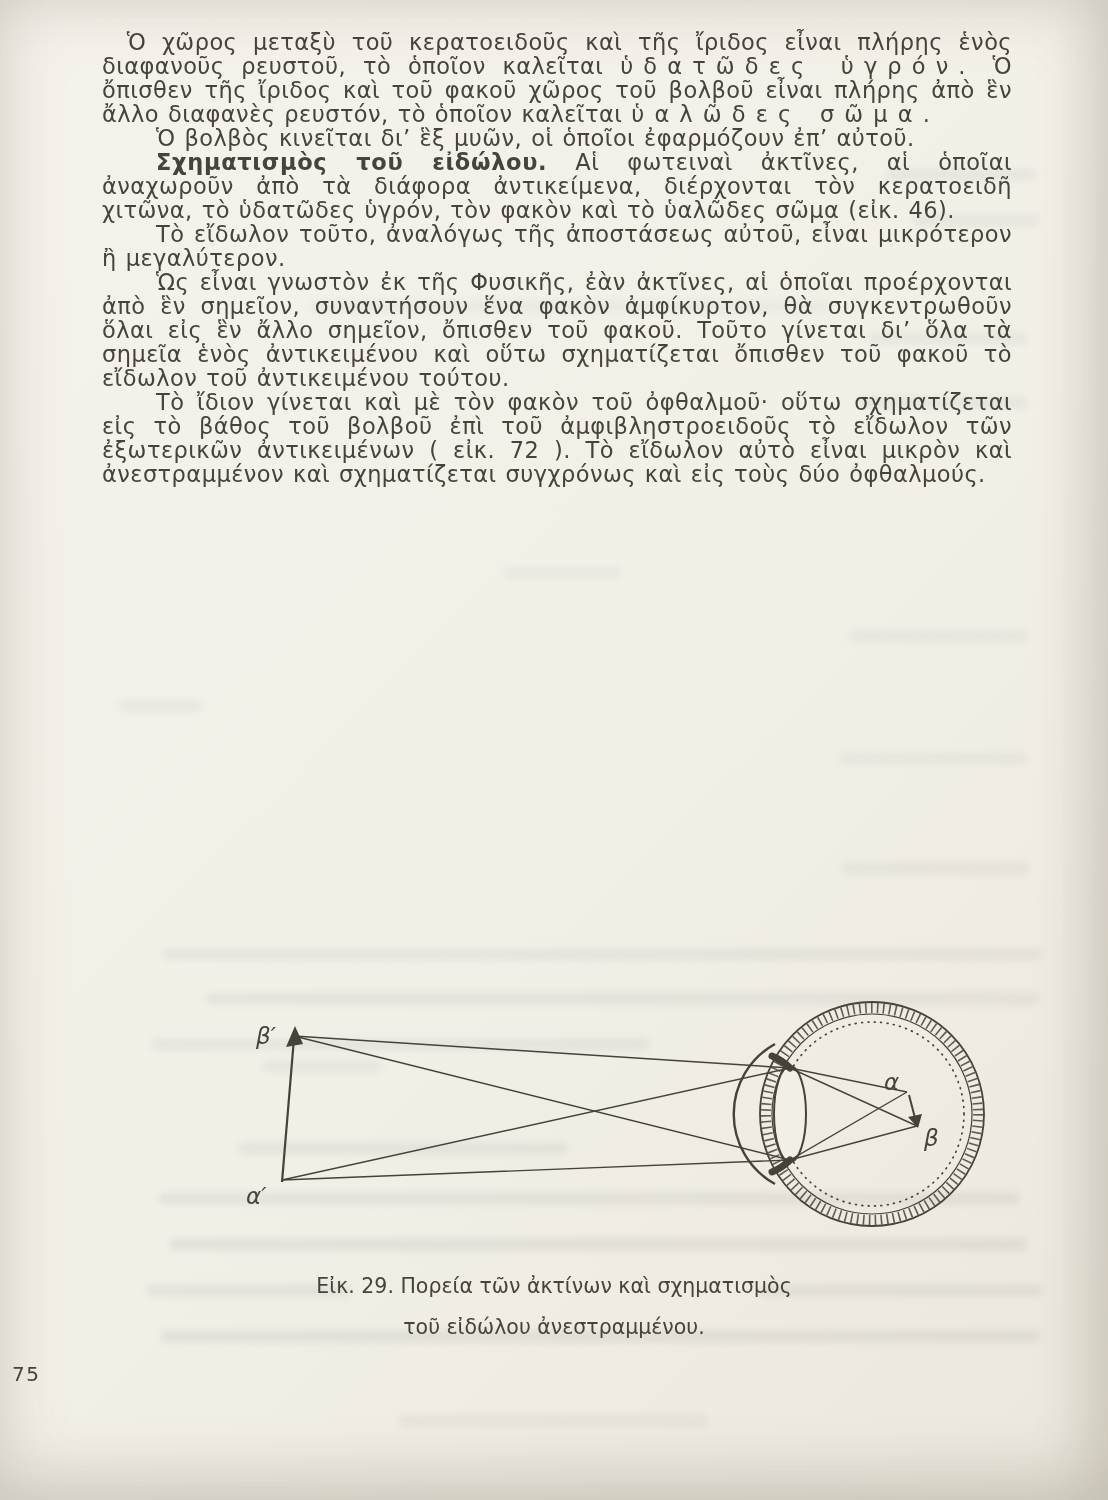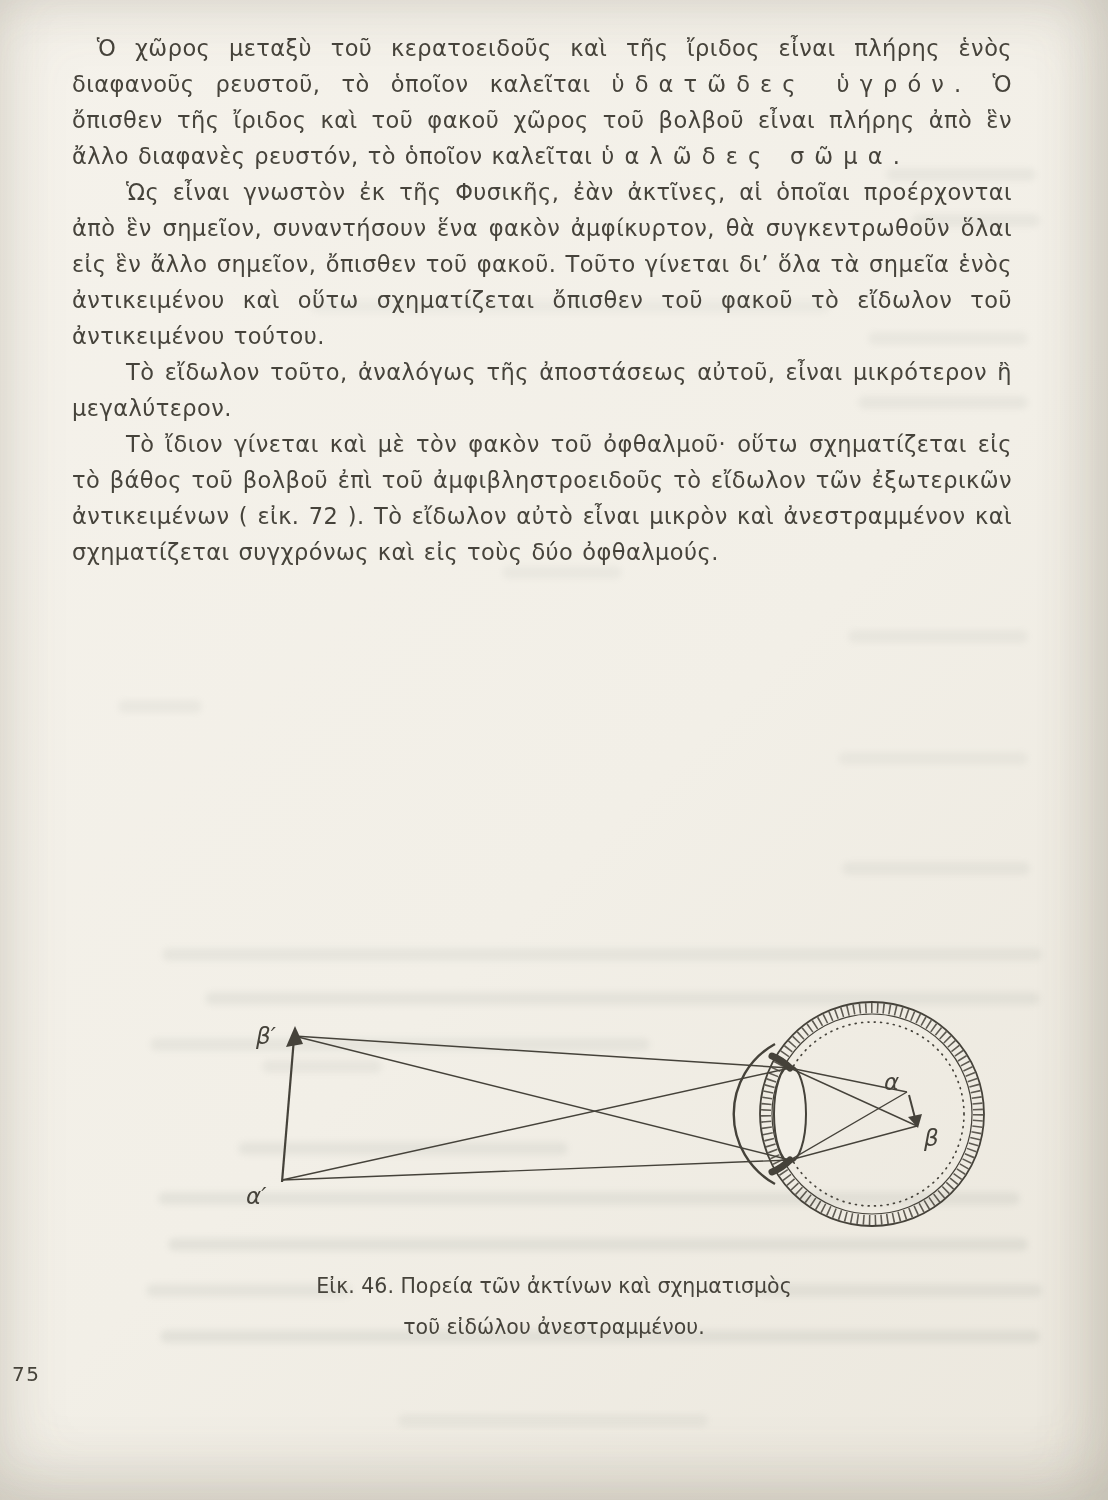--- a/index.html
+++ b/index.html
@@ -13,24 +13,24 @@
     overflow:hidden;
   }
   .page::after{
     content:""; position:absolute; inset:0; pointer-events:none; z-index:5;
     box-shadow: inset 0 0 70px rgba(110,100,80,.15),
                 inset -28px 0 50px rgba(110,100,80,.10),
                 inset 0 -35px 55px rgba(110,100,80,.10);
   }
   .text-block{
     position:relative; z-index:2;
-    padding:30px 96px 0 72px;
+    padding:30px 96px 0 102px;
     text-align:justify;
     font-size:22.5px;
-    line-height:36px;
+    line-height:24px;
     letter-spacing:.02em;
     word-spacing:.06em;
   }
   .text-block p{ text-indent:2.4em; }
   .text-block p.first{ text-indent:1.1em; }
   .sperr{ letter-spacing:.45em; }
   .lead-bold{ font-weight:bold; letter-spacing:.03em; }
   .figure-block{ position:absolute; top:992px; left:0; width:100%; z-index:2; }
   .figure-block svg{ display:block; margin-left:212px; }
   .figure-caption{ margin-top:24px; text-align:center; font-size:20.5px; line-height:41px; }
@@ -49,24 +49,31 @@
 <div class="page" id="page">
 
   <main class="text-block">
     <p class="first">
       <span>Ὁ χῶρος μεταξὺ τοῦ κερατοειδοῦς καὶ τῆς ἴριδος εἶναι πλήρης ἑνὸς διαφανοῦς ρευστοῦ, τὸ ὁποῖον καλεῖται</span>
       <span class="sperr">ὑδατῶδες ὑγρόν.</span>
       <span>Ὁ ὄπισθεν τῆς ἴριδος καὶ τοῦ φακοῦ χῶρος τοῦ βολβοῦ εἶναι πλήρης ἀπὸ ἓν ἄλλο διαφανὲς ρευστόν, τὸ ὁποῖον καλεῖται</span>
       <span class="sperr">ὑαλῶδες σῶμα.</span>
     </p>
     <p>
-      <span>Ὡς εἶναι γνωστὸν ἐκ τῆς Φυσικῆς, ἐὰν ἀκτῖνες, αἱ ὁποῖαι προέρχονται ἀπὸ ἓν σημεῖον, συναντήσουν ἕνα φακὸν ἀμφίκυρτον, θὰ συγκεντρωθοῦν ὅλαι εἰς ἓν ἄλλο σημεῖον, ὄπισθεν τοῦ φακοῦ. Τοῦτο γίνεται δι’ ὅλα τὰ σημεῖα ἑνὸς ἀντικειμένου καὶ οὕτω σχηματίζεται ὄπισθεν τοῦ φακοῦ τὸ εἴδωλον τοῦ ἀντικειμένου τούτου.</span>
+      <span>Ὁ βολβὸς κινεῖται δι’ ἓξ μυῶν, οἱ ὁποῖοι ἐφαρμόζουν ἐπ’ αὐτοῦ.</span>
+    </p>
+    <p>
+      <span class="lead-bold">Σχηματισμὸς τοῦ εἰδώλου.</span>
+      <span>Αἱ φωτειναὶ ἀκτῖνες, αἱ ὁποῖαι ἀναχωροῦν ἀπὸ τὰ διάφορα ἀντικείμενα, διέρχονται τὸν κερατοειδῆ χιτῶνα, τὸ ὑδατῶδες ὑγρόν, τὸν φακὸν καὶ τὸ ὑαλῶδες σῶμα (εἰκ. 46).</span>
     </p>
     <p>
       <span>Τὸ εἴδωλον τοῦτο, ἀναλόγως τῆς ἀποστάσεως αὐτοῦ, εἶναι μικρότερον ἢ μεγαλύτερον.</span>
+    </p>
+    <p>
+      <span>Ὡς εἶναι γνωστὸν ἐκ τῆς Φυσικῆς, ἐὰν ἀκτῖνες, αἱ ὁποῖαι προέρχονται ἀπὸ ἓν σημεῖον, συναντήσουν ἕνα φακὸν ἀμφίκυρτον, θὰ συγκεντρωθοῦν ὅλαι εἰς ἓν ἄλλο σημεῖον, ὄπισθεν τοῦ φακοῦ. Τοῦτο γίνεται δι’ ὅλα τὰ σημεῖα ἑνὸς ἀντικειμένου καὶ οὕτω σχηματίζεται ὄπισθεν τοῦ φακοῦ τὸ εἴδωλον τοῦ ἀντικειμένου τούτου.</span>
     </p>
     <p>
       <span>Τὸ ἴδιον γίνεται καὶ μὲ τὸν φακὸν τοῦ ὀφθαλμοῦ· οὕτω σχηματίζεται εἰς τὸ βάθος τοῦ βολβοῦ ἐπὶ τοῦ ἀμφιβληστροειδοῦς τὸ εἴδωλον τῶν ἐξωτερικῶν ἀντικειμένων ( εἰκ. 72 ). Τὸ εἴδωλον αὐτὸ εἶναι μικρὸν καὶ ἀνεστραμμένον καὶ σχηματίζεται συγχρόνως καὶ εἰς τοὺς δύο ὀφθαλμούς.</span>
     </p>
   </main>
 
   <figure class="figure-block">
     <svg viewBox="0 0 820 250" width="820" height="250" xmlns="http://www.w3.org/2000/svg">
       <g stroke="#45423a" fill="none">
         <circle cx="660" cy="122" r="112" stroke-width="1.8"></circle>
@@ -93,21 +100,21 @@
         <polygon points="706,136 696,125 710,122" fill="#45423a"></polygon>
       </g>
       <g font-size="23" font-style="italic" fill="#45423a">
         <text x="44" y="52">β′</text>
         <text x="34" y="212">α′</text>
         <text x="672" y="98">α</text>
         <text x="712" y="154">β</text>
       </g>
     </svg>
     <figcaption class="figure-caption">
-      <div>Εἰκ. 46. Πορεία τῶν ἀκτίνων καὶ σχηματισμὸς</div>
+      <div>Εἰκ. 29. Πορεία τῶν ἀκτίνων καὶ σχηματισμὸς</div>
       <div>τοῦ εἰδώλου ἀνεστραμμένου.</div>
     </figcaption>
   </figure>
 
   <div class="page-number">75</div>
 
 <div class="bleed" style="left: 886px; top: 168px; width: 150px; opacity: 0.1;"></div>
     <div class="bleed" style="left: 912px; top: 214px; width: 128px; opacity: 0.1;"></div>
     <div class="bleed" style="left: 310px; top: 300px; width: 520px; opacity: 0.07;"></div>
     <div class="bleed" style="left: 868px; top: 332px; width: 160px; opacity: 0.09;"></div>

